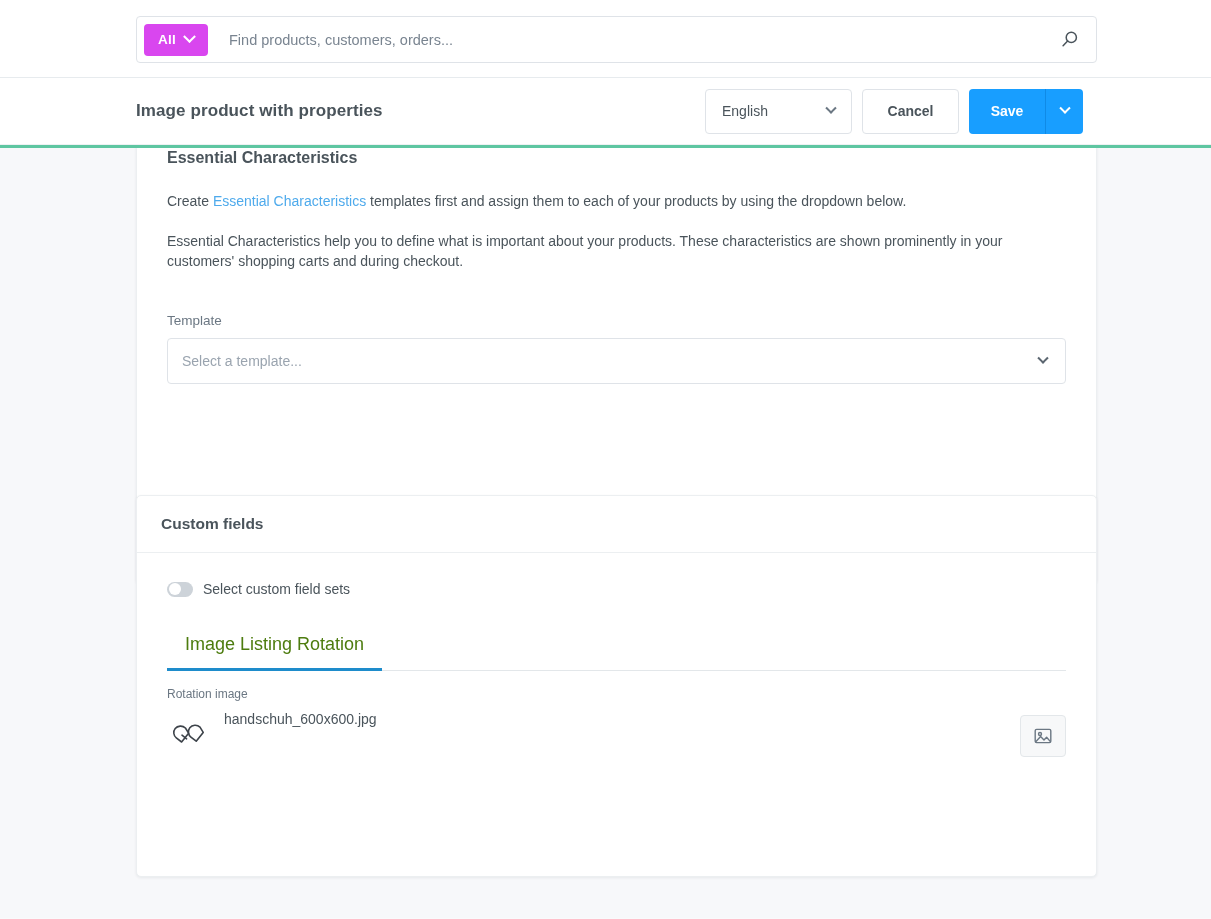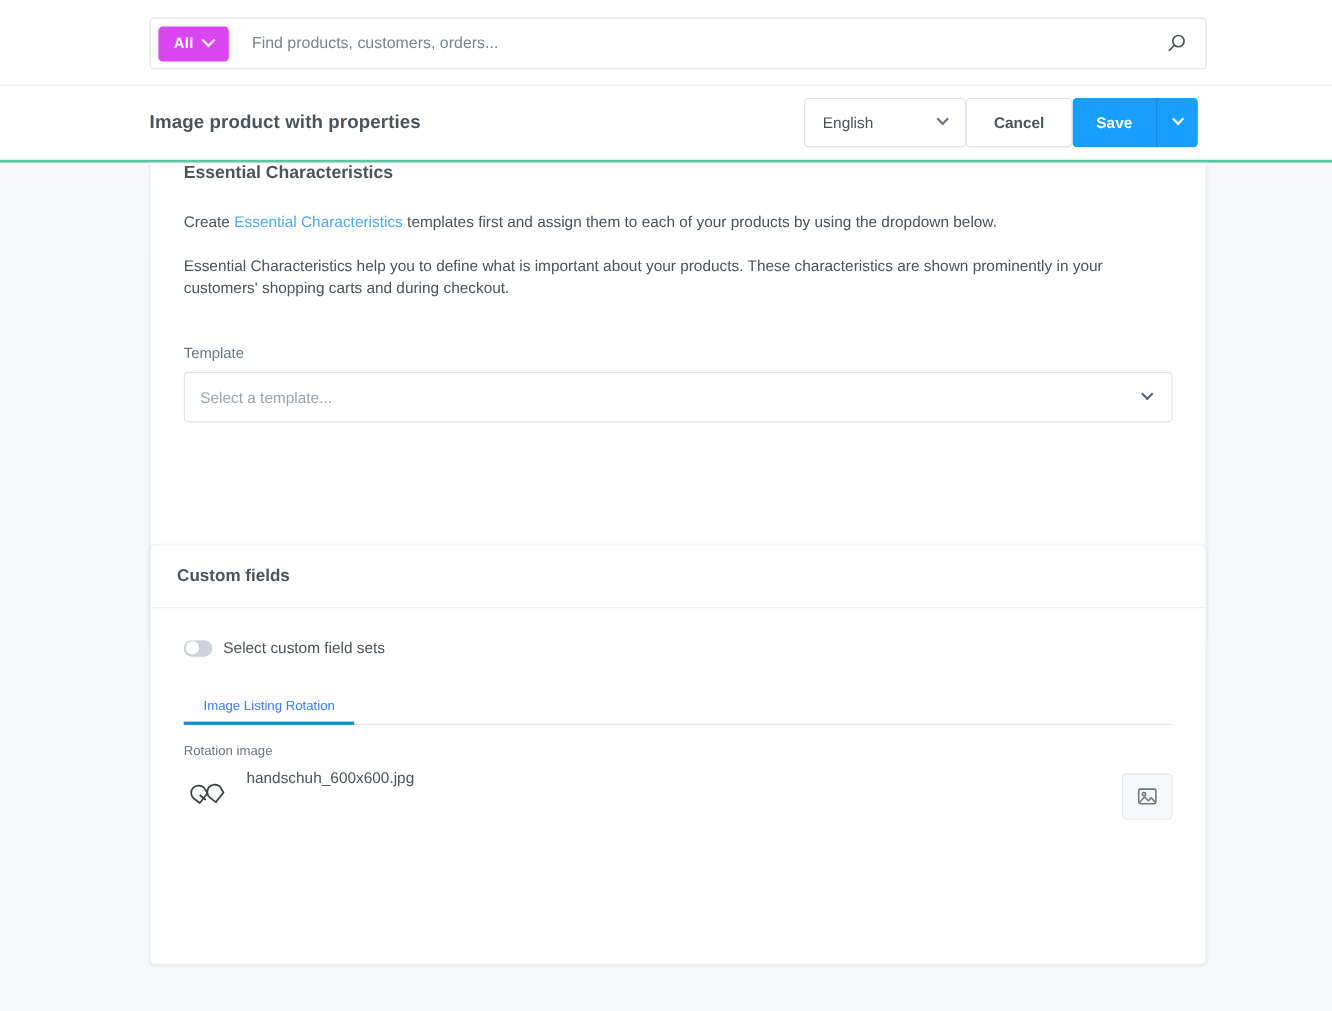--- a/index.html
+++ b/index.html
@@ -91,23 +91,24 @@
   .page-title {
     position: absolute;
     left: 136px;
     font-size: 17px;
     font-weight: 700;
     color: #4a545b;
     letter-spacing: .1px;
   }
   .header-actions {
     position: absolute;
-    right: 122px;
+    right: 128px;
     display: flex;
     align-items: flex-start;
+    gap: 10px;
   }
   .lang-select {
     width: 147px;
     height: 45px;
     background: #ffffff;
     border: 1px solid #dfe3e8;
     border-radius: 4px;
     display: flex;
     align-items: center;
     justify-content: space-between;
@@ -259,23 +260,23 @@
     border-radius: 50%;
   }
   .toggle-label { font-size: 14px; color: #4a545b; }
 
   .tabs {
     margin-top: 37px;
     border-bottom: 1px solid #e3e7ea;
     display: flex;
   }
   .tab {
-    padding: 0 18px 8px 18px;
-    font-size: 12px;
-    color: #3b82f6;
+    padding: 0 18px 13px 18px;
+    font-size: 18px;
+    color: #4d7c0f;
     cursor: pointer;
     border-bottom: 3px solid transparent;
     margin-bottom: -1px;
   }
   .tab.active { border-bottom-color: #1e8ccb; }
 
   .rot-label {
     font-size: 12px;
     color: #6b7783;
     margin-top: 16px;

